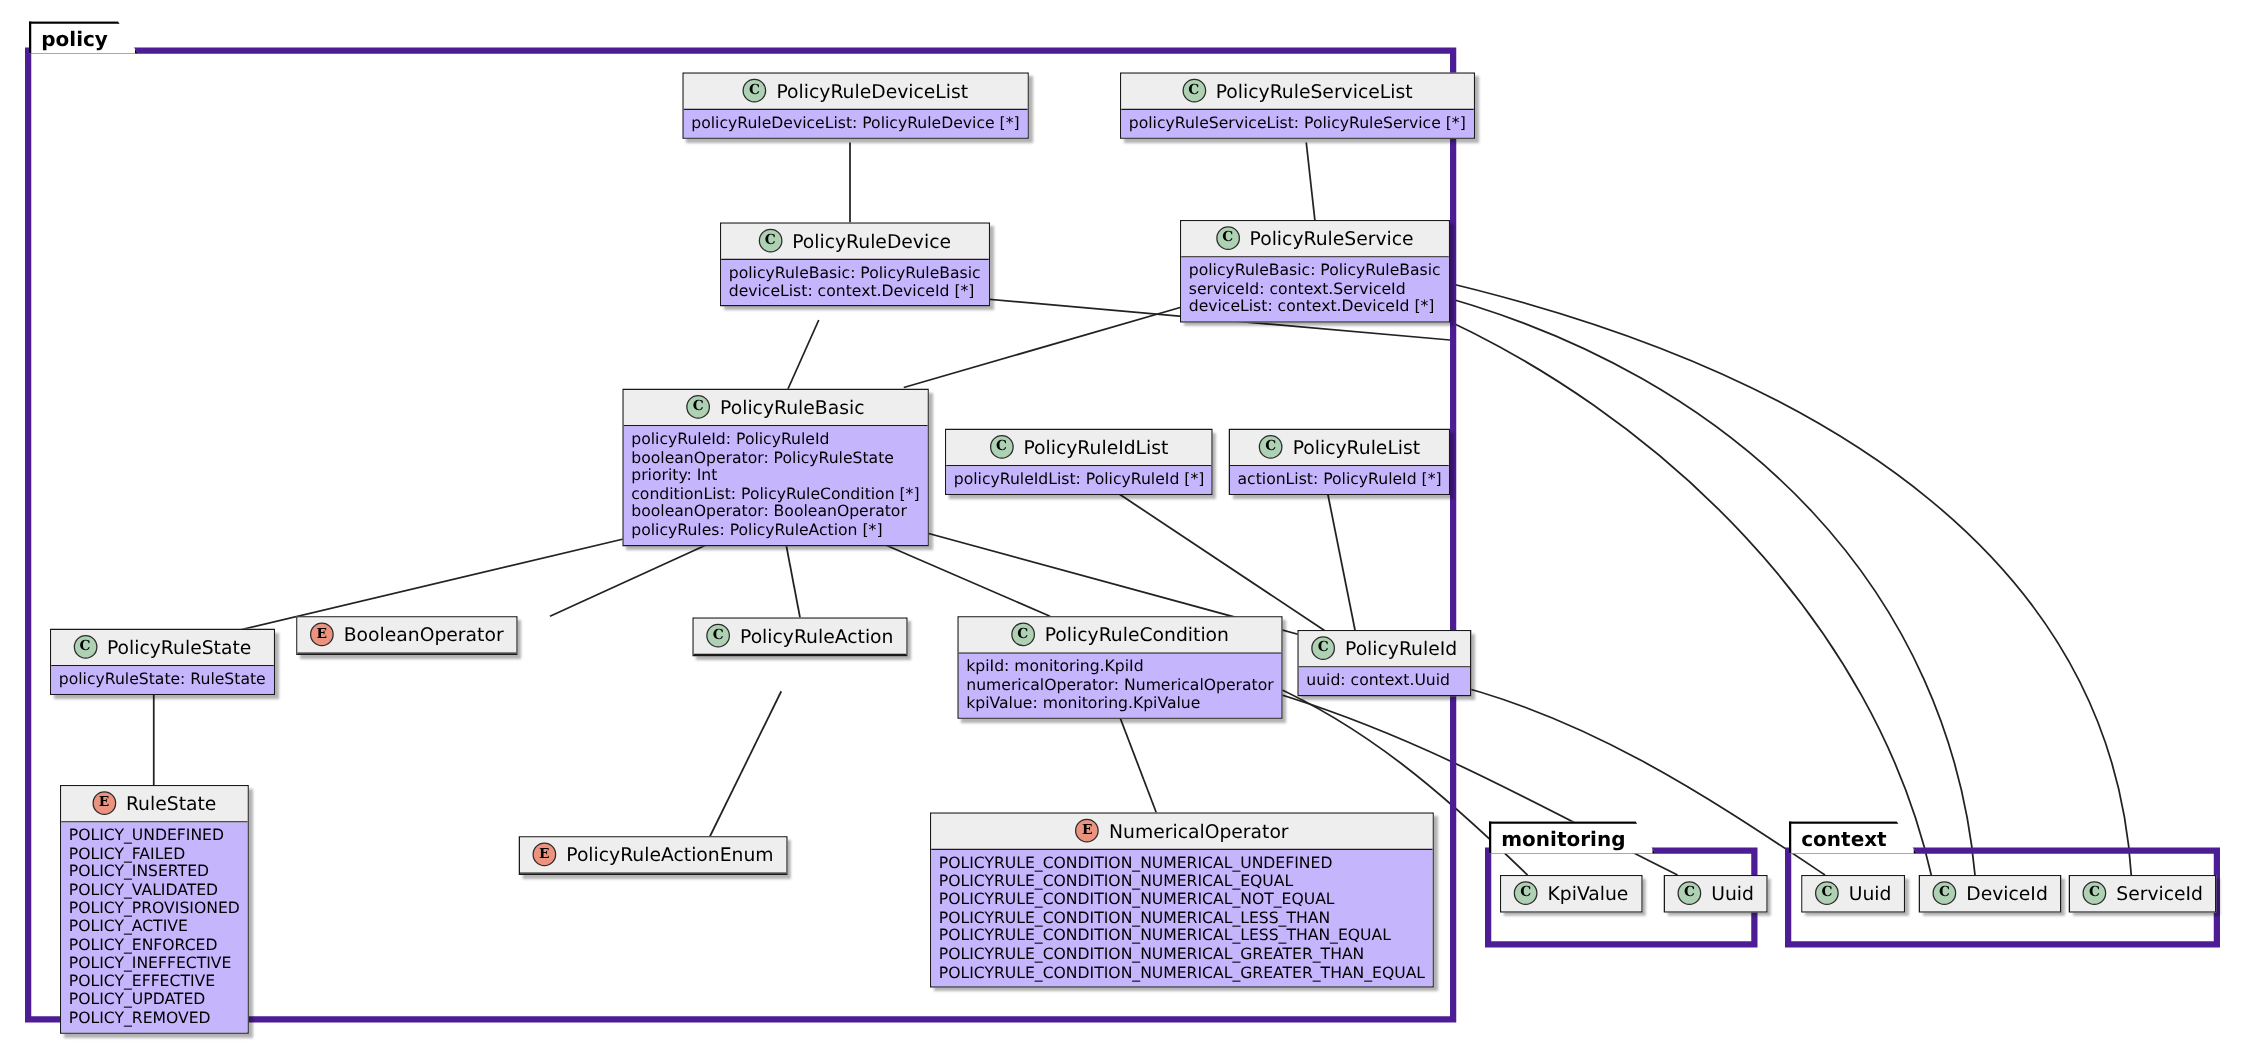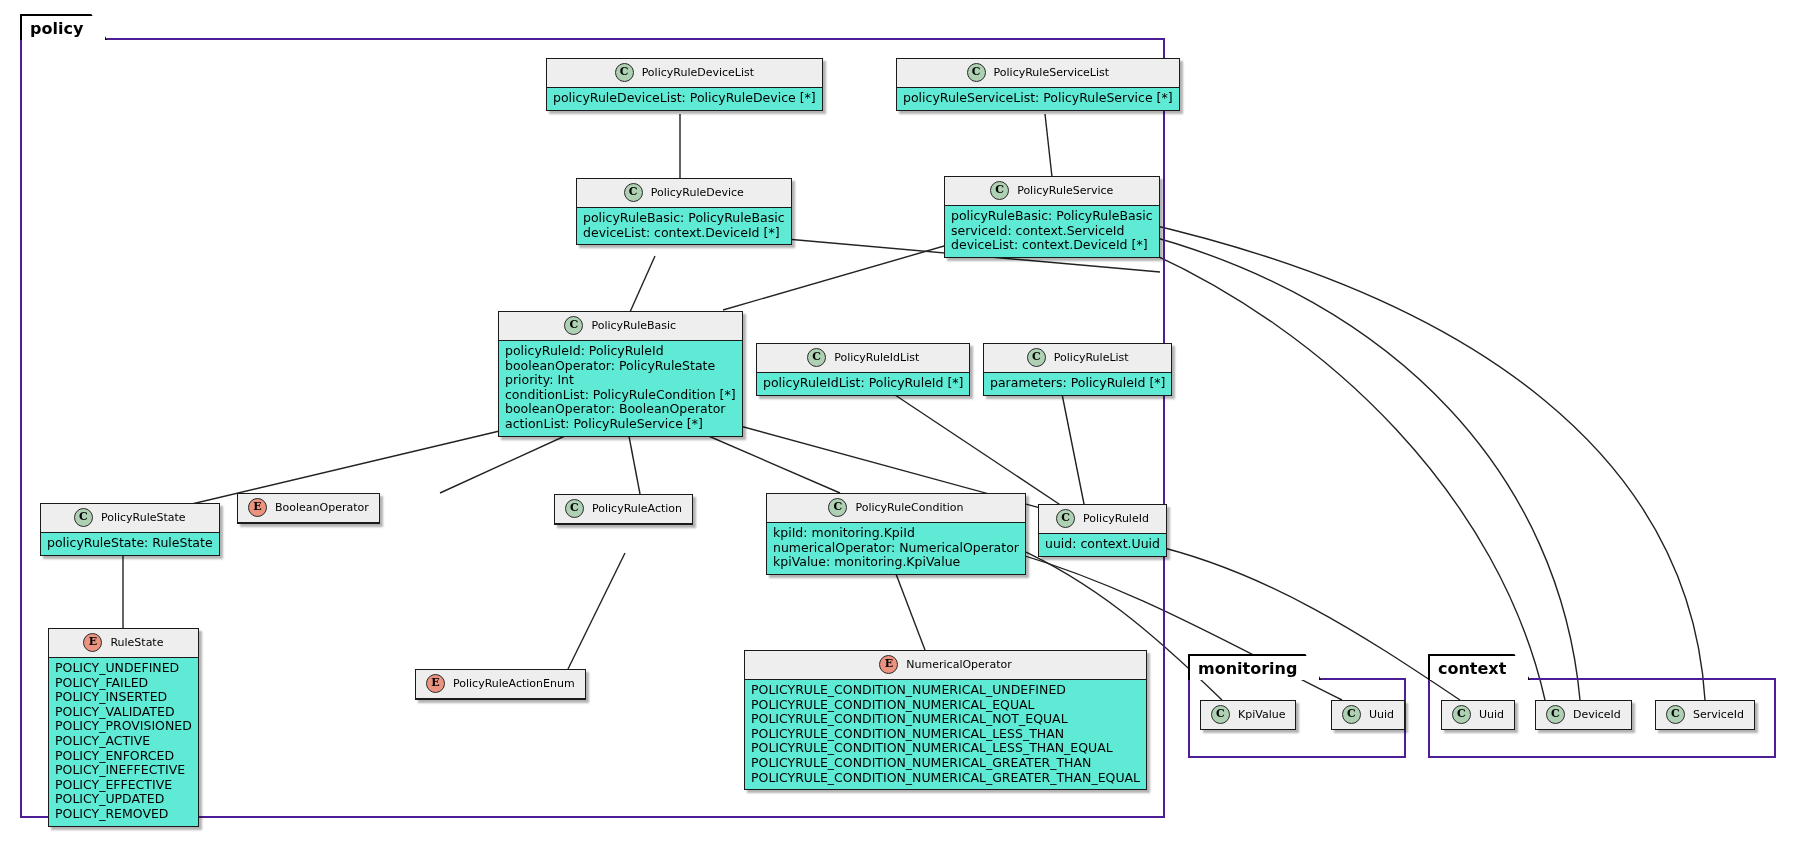--- a/index.html
+++ b/index.html
@@ -27,21 +27,21 @@
   }
   svg.edges path, svg.edges line {
     fill: none;
     stroke: #222222;
     stroke-width: 1.4;
   }
 
   
   .pkg {
     position: absolute;
-    border: 2px solid #4c1d95;
+    border: 5px solid #4c1d95;
     background: transparent;
     box-sizing: border-box;
   }
   .pkg-tab {
     position: absolute;
     top: -26px;
     left: -2px;
     height: 26px;
     box-sizing: border-box;
     border: 2px solid #000000;
@@ -83,26 +83,26 @@
     font-weight: bold;
     line-height: 16px;
     text-align: center;
     color: #000000;
     flex: 0 0 auto;
     font-family: "DejaVu Serif", serif;
   }
   .stereo.cls { background: #ADD1B2; }
   .stereo.enm { background: #EB937F; }
   .node-title {
-    font-size: 11px;
+    font-size: 15px;
     color: #000000;
   }
   .node-body {
     padding: 3px 6px 4px 6px;
-    background: #5eead4;
+    background: #c4b5fd;
   }
   .attr {
     font-size: 12.5px;
     line-height: 14.6px;
     color: #000000;
     white-space: nowrap;
   }
   .node.titleonly .node-header { border-bottom: none; }
 </style>
 </head>
@@ -214,41 +214,41 @@
     <div class="node-header">
       <span class="stereo cls">C</span>
       <span class="node-title">PolicyRuleBasic</span>
     </div>
     <div class="node-body">
       <div class="attr">policyRuleId: PolicyRuleId</div>
       <div class="attr">booleanOperator: PolicyRuleState</div>
       <div class="attr">priority: Int</div>
       <div class="attr">conditionList: PolicyRuleCondition [*]</div>
       <div class="attr">booleanOperator: BooleanOperator</div>
-      <div class="attr">actionList: PolicyRuleService [*]</div>
+      <div class="attr">policyRules: PolicyRuleAction [*]</div>
     </div>
   </div>
 
   <div class="node" style="left:756px; top:343px;">
     <div class="node-header">
       <span class="stereo cls">C</span>
       <span class="node-title">PolicyRuleIdList</span>
     </div>
     <div class="node-body">
       <div class="attr">policyRuleIdList: PolicyRuleId [*]</div>
     </div>
   </div>
 
   <div class="node" style="left:983px; top:343px;">
     <div class="node-header">
       <span class="stereo cls">C</span>
       <span class="node-title">PolicyRuleList</span>
     </div>
     <div class="node-body">
-      <div class="attr">parameters: PolicyRuleId [*]</div>
+      <div class="attr">actionList: PolicyRuleId [*]</div>
     </div>
   </div>
 
   <div class="node" style="left:40px; top:503px;">
     <div class="node-header">
       <span class="stereo cls">C</span>
       <span class="node-title">PolicyRuleState</span>
     </div>
     <div class="node-body">
       <div class="attr">policyRuleState: RuleState</div>

